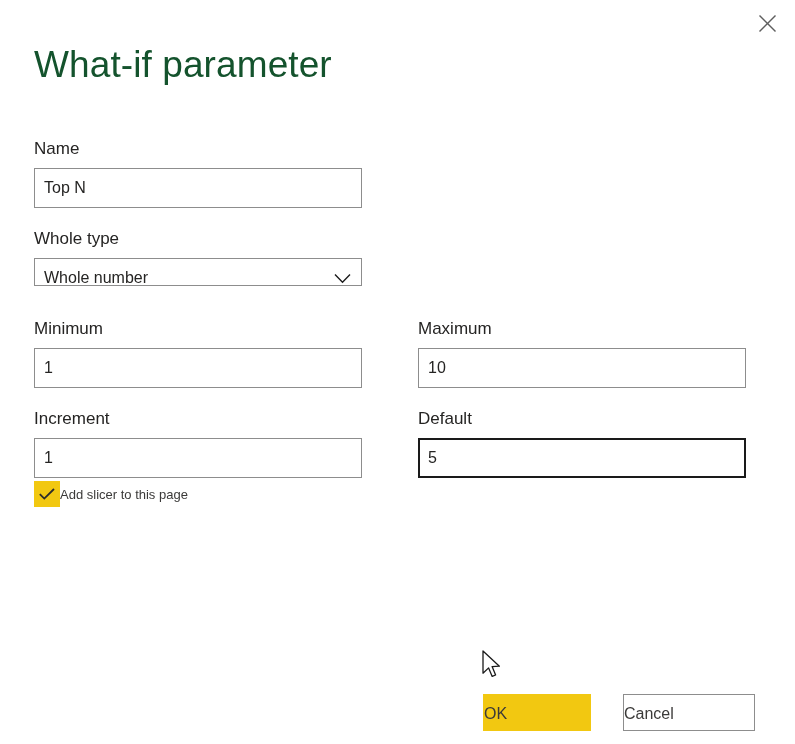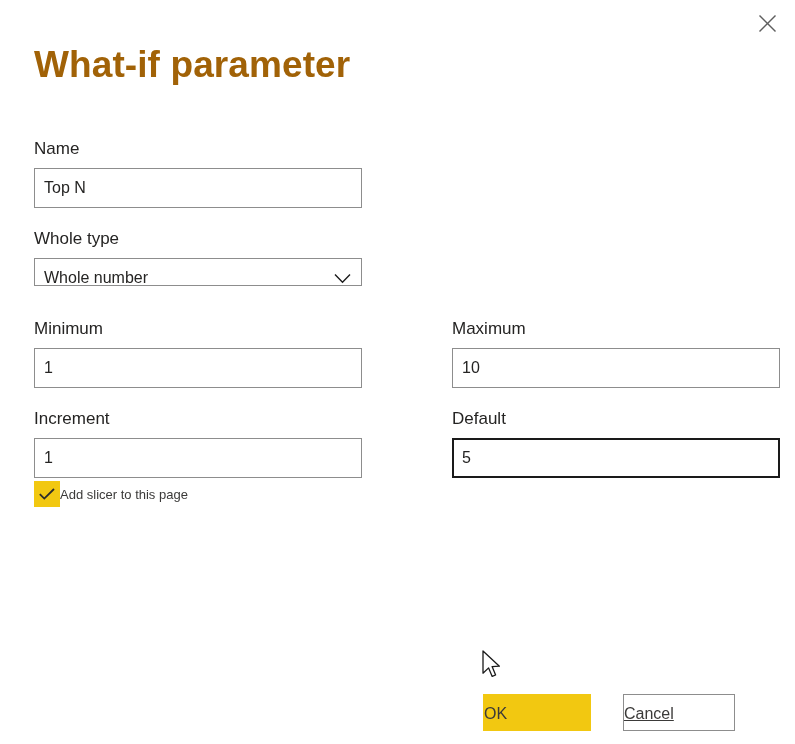--- a/index.html
+++ b/index.html
@@ -38,23 +38,23 @@
     padding: 0;
   }
   .close-btn svg { display: block; }
 
   
   .title {
     position: absolute;
     left: 34px;
     top: 42px;
     font-size: 37px;
-    font-weight: 700;
+    font-weight: 400;
     letter-spacing: 0.1px;
-    color: #a16207;
+    color: #14532d;
     line-height: 1.25;
     white-space: nowrap;
   }
 
   
   .form {
     position: absolute;
     left: 34px;
     top: 138px;
     width: 722px;
@@ -115,21 +115,21 @@
     top: 0;
     height: 40px;
     display: flex;
     align-items: center;
     pointer-events: none;
   }
 
   
   .row {
     display: flex;
-    gap: 90px;
+    gap: 56px;
     margin-bottom: 20px;
   }
   .row .col { width: 328px; flex: 0 0 328px; }
 
   
   .checkbox-row {
     display: flex;
     align-items: center;
     margin-top: 2px;
     cursor: pointer;
@@ -175,25 +175,24 @@
   }
   .btn-ok {
     left: 483px;
     width: 108px;
     background: #f2c811;
     border: 1px solid #f2c811;
     color: #3b3a39;
   }
   .btn-cancel {
     left: 623px;
-    width: 112px;
+    width: 132px;
     background: #ffffff;
     border: 1px solid #8d8d8d;
     color: #3b3a39;
-    text-decoration: underline;
   }
 
   
   .cursor {
     position: absolute;
     left: 481px;
     top: 650px;
     pointer-events: none;
   }
   .cursor svg { display: block; }

